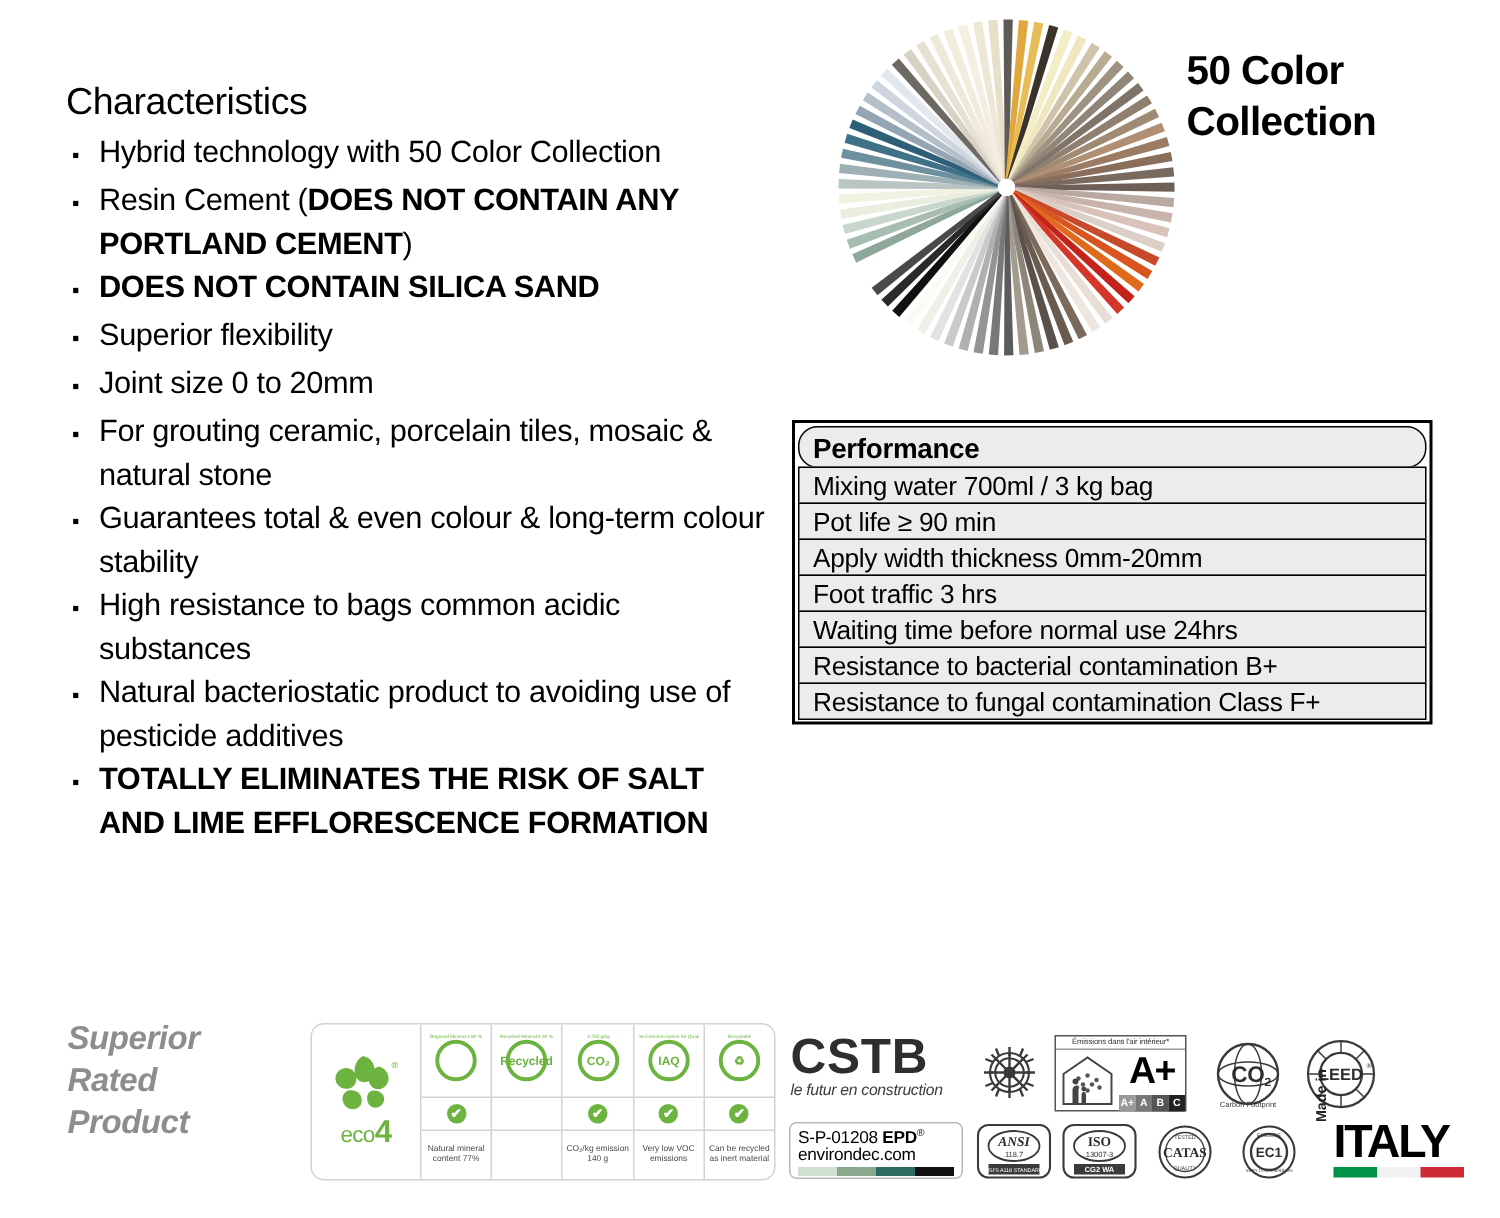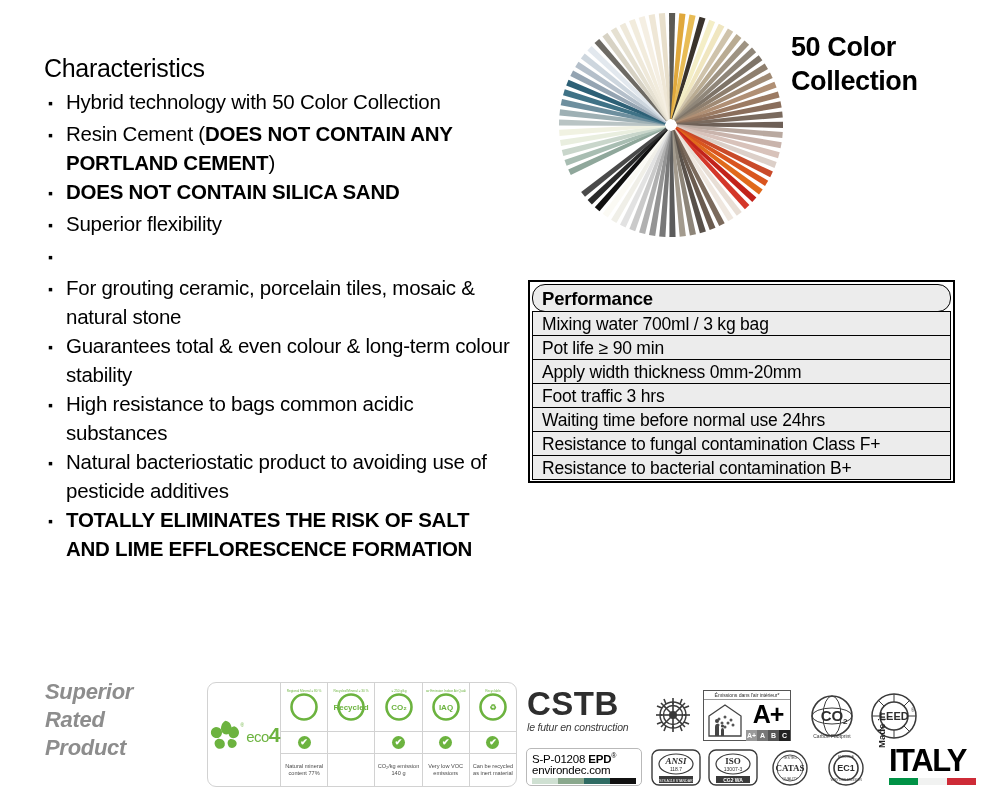--- a/index.html
+++ b/index.html
@@ -133,23 +133,23 @@
     background: #fff;
     box-sizing: border-box;
     display: flex;
     overflow: hidden;
   }
   #eco-logo-cell {
     width: 72px;
     flex: 0 0 72px;
     border-right: 1px solid #d2d2d2;
     display: flex;
-    flex-direction: row;
+    flex-direction: column;
     align-items: center;
-    justify-content: flex-end;
+    justify-content: center;
   }
   .eco-col {
     flex: 1 1 0;
     border-right: 1px solid #d2d2d2;
     display: flex;
     flex-direction: column;
     box-sizing: border-box;
   }
   .eco-col:last-child { border-right: none; }
   .eco-badge-cell {
@@ -295,20 +295,21 @@
       <div class="bullet-row">
         <div class="bullet-mark"><span>▪</span></div>
         <div class="bullet-text bold">DOES NOT CONTAIN SILICA SAND</div>
       </div>
       <div class="bullet-row">
         <div class="bullet-mark"><span>▪</span></div>
         <div class="bullet-text">Superior flexibility</div>
       </div>
       <div class="bullet-row">
         <div class="bullet-mark"><span>▪</span></div>
+        <div class="bullet-text">Joint size 0 to 20mm</div>
       </div>
       <div class="bullet-row">
         <div class="bullet-mark"><span>▪</span></div>
         <div class="bullet-text">For grouting ceramic, porcelain tiles, mosaic &amp; natural stone</div>
       </div>
       <div class="bullet-row">
         <div class="bullet-mark"><span>▪</span></div>
         <div class="bullet-text">Guarantees total &amp; even colour &amp; long-term colour stability</div>
       </div>
       <div class="bullet-row">
@@ -400,22 +401,22 @@
 <div id="fan-title">50 Color Collection</div>
 
 <div id="perf-table">
   <div class="perf-row header">Performance</div>
   <div id="perf-rows">
       <div class="perf-row">Mixing water  700ml / 3 kg bag</div>
       <div class="perf-row">Pot life ≥ 90 min</div>
       <div class="perf-row">Apply width thickness 0mm-20mm</div>
       <div class="perf-row">Foot traffic 3 hrs</div>
       <div class="perf-row">Waiting time before normal use 24hrs</div>
+      <div class="perf-row">Resistance to bacterial contamination B+</div>
       <div class="perf-row">Resistance to fungal contamination Class F+</div>
-      <div class="perf-row">Resistance to bacterial contamination B+</div>
     </div>
 </div>
 
 <div id="superior">
   <div>Superior</div>
   <div>Rated</div>
   <div>Product</div>
 </div>
 
 <div id="eco-panel">

